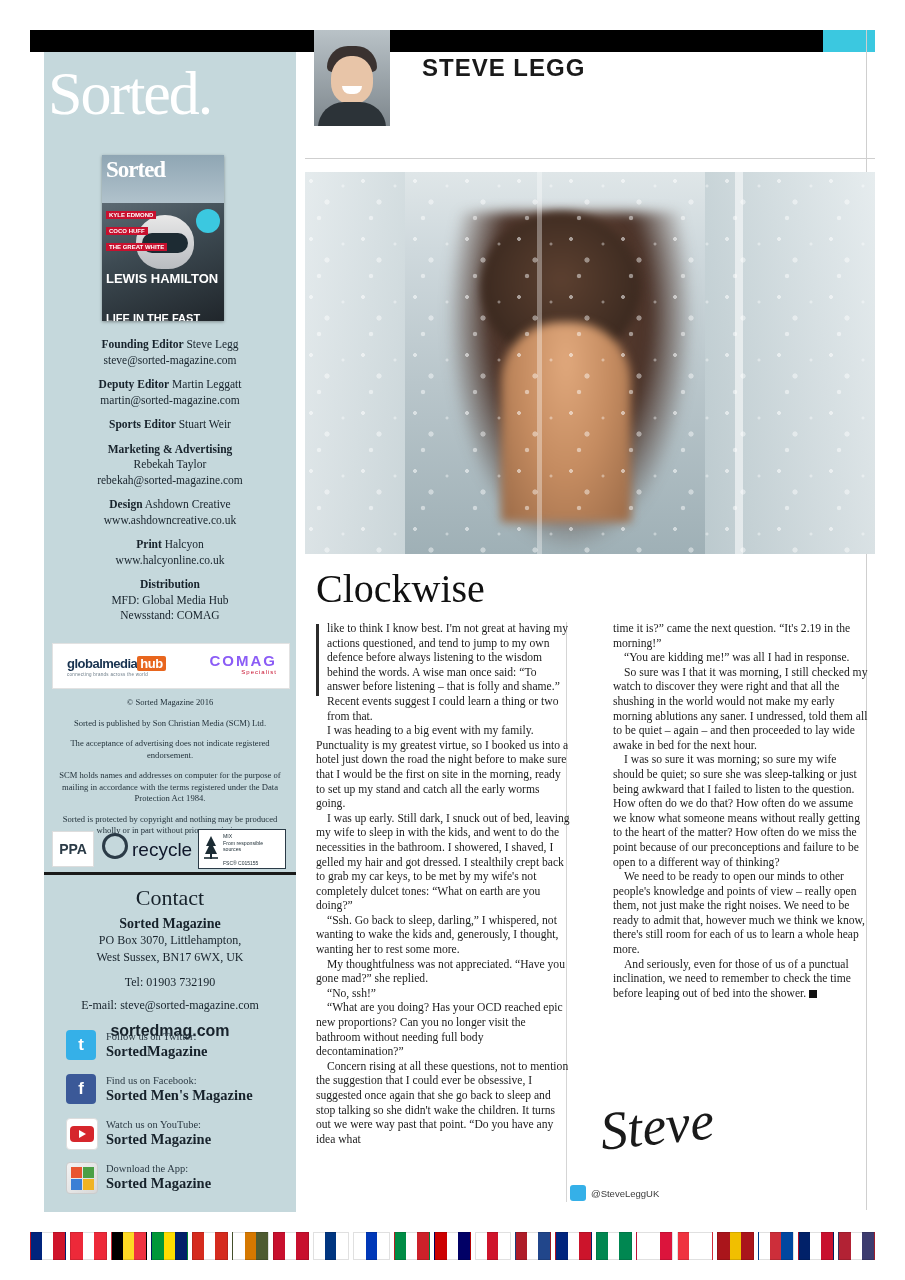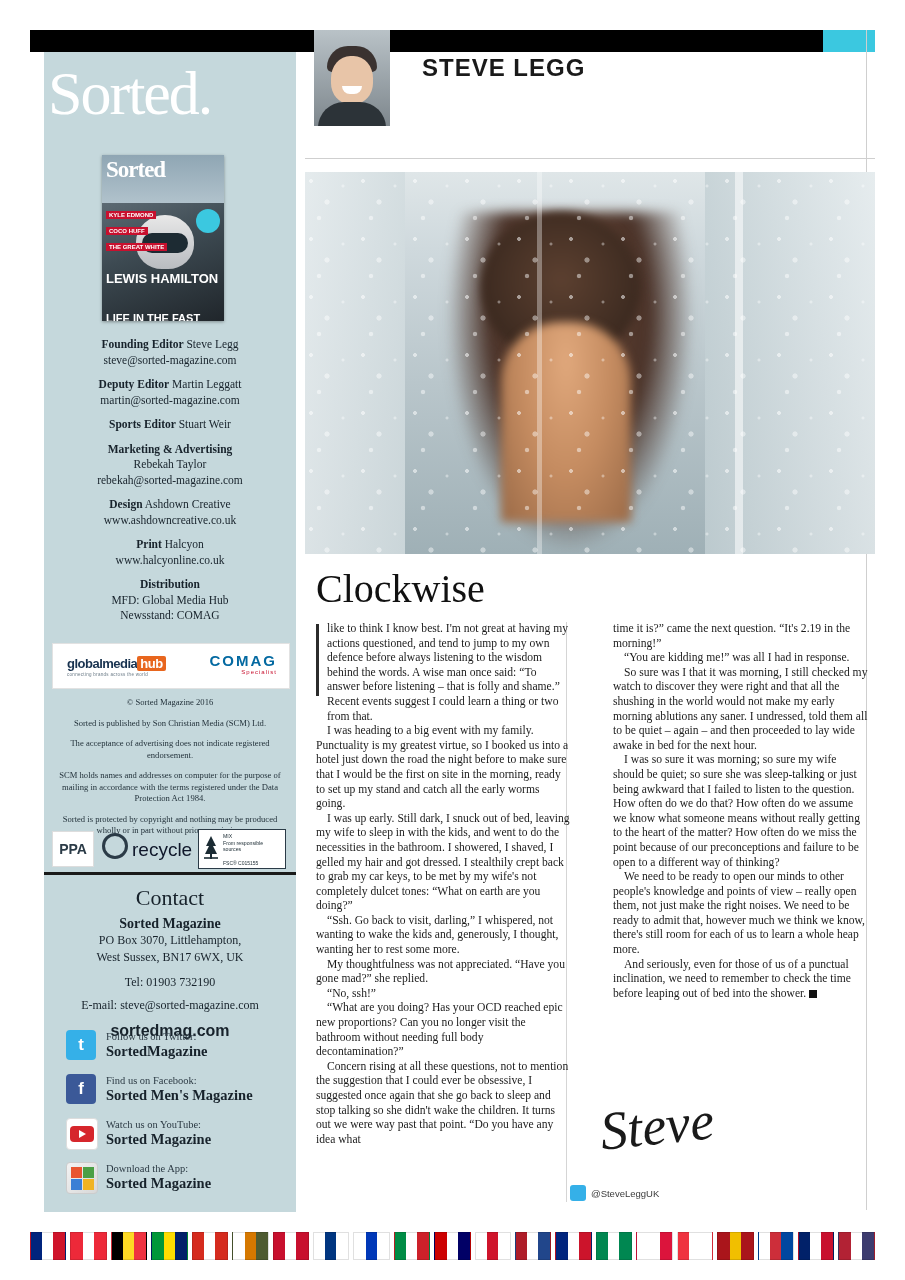--- a/index.html
+++ b/index.html
@@ -38,21 +38,21 @@
   .credits .blk{margin-bottom:9px;text-align:center;}
   .credits b{font-weight:700;}
 
   
   .logorow{position:absolute;left:52px;top:643px;width:236px;height:44px;background:#fff;border:1px solid #e2e2e2;}
   .gmh{position:absolute;left:14px;top:10px;width:110px;height:24px;}
   .gmh-txt{font-family:"Liberation Sans",sans-serif;font-weight:700;font-size:13px;color:#18324f;letter-spacing:-.5px;}
   .gmh-hub{background:#e8661e;color:#fff;padding:0 3px;border-radius:2px;}
   .gmh-sub{font-size:4.5px;color:#6a7a86;font-family:"Liberation Sans",sans-serif;letter-spacing:.3px;}
   .comag{position:absolute;right:12px;top:8px;text-align:right;}
-  .comag-txt{font-family:"Liberation Sans",sans-serif;font-weight:700;font-size:15px;color:#0369a1;letter-spacing:2px;}
+  .comag-txt{font-family:"Liberation Sans",sans-serif;font-weight:700;font-size:15px;color:#8b5cf6;letter-spacing:2px;}
   .comag-sub{font-family:"Liberation Sans",sans-serif;font-size:6px;color:#c8102e;letter-spacing:1px;}
 
   
   .legal{position:absolute;left:50px;top:697px;width:240px;text-align:center;font-size:8.6px;line-height:11.5px;color:#23323b;}
   .legal p{margin:0 0 9px 0;}
 
   
   .accred{position:absolute;left:44px;top:825px;width:252px;height:46px;}
   .ppa{position:absolute;left:8px;top:6px;width:40px;height:34px;background:#fff;border:1px solid #ddd;
     font-family:"Liberation Sans",sans-serif;font-weight:700;font-size:14px;color:#2b3b47;text-align:center;line-height:34px;}
@@ -319,21 +319,21 @@
   <div class="art-title">Clockwise</div>
 
   <div class="colrule"></div>
 
   <div class="cols">
     <div class="col left">
       <div class="dropline"></div>
       <p class="first intro">like to think I know best. I'm not great at having my actions questioned, and tend to jump to my own defence before always listening to the wisdom behind the words. A wise man once said: “To answer before listening – that is folly and shame.” Recent events suggest I could learn a thing or two from that.</p>
       <p>I was heading to a big event with my family. Punctuality is my greatest virtue, so I booked us into a hotel just down the road the night before to make sure that I would be the first on site in the morning, ready to set up my stand and catch all the early worms going.</p>
       <p>I was up early. Still dark, I snuck out of bed, leaving my wife to sleep in with the kids, and went to do the necessities in the bathroom. I showered, I shaved, I gelled my hair and got dressed. I stealthily crept back to grab my car keys, to be met by my wife's not completely dulcet tones: “What on earth are you doing?”</p>
-      <p>“Ssh. Go back to visit, darling,” I whispered, not wanting to wake the kids and, generously, I thought, wanting her to rest some more.</p>
+      <p>“Ssh. Go back to sleep, darling,” I whispered, not wanting to wake the kids and, generously, I thought, wanting her to rest some more.</p>
       <p>My thoughtfulness was not appreciated. “Have you gone mad?” she replied.</p>
       <p>“No, ssh!”</p>
       <p>“What are you doing? Has your OCD reached epic new proportions? Can you no longer visit the bathroom without needing full body decontamination?”</p>
       <p>Concern rising at all these questions, not to mention the suggestion that I could ever be obsessive, I suggested once again that she go back to sleep and stop talking so she didn't wake the children. It turns out we were way past that point. “Do you have any idea what</p>
     </div>
     <div class="col right">
       <p class="first">time it is?” came the next question. “It's 2.19 in the morning!”</p>
       <p>“You are kidding me!” was all I had in response.</p>
       <p>So sure was I that it was morning, I still checked my watch to discover they were right and that all the shushing in the world would not make my early morning ablutions any saner. I undressed, told them all to be quiet – again – and then proceeded to lay wide awake in bed for the next hour.</p>
       <p>I was so sure it was morning; so sure my wife should be quiet; so sure she was sleep-talking or just being awkward that I failed to listen to the question. How often do we do that? How often do we assume we know what someone means without really getting to the heart of the matter? How often do we miss the point because of our preconceptions and failure to be open to a different way of thinking?</p>

